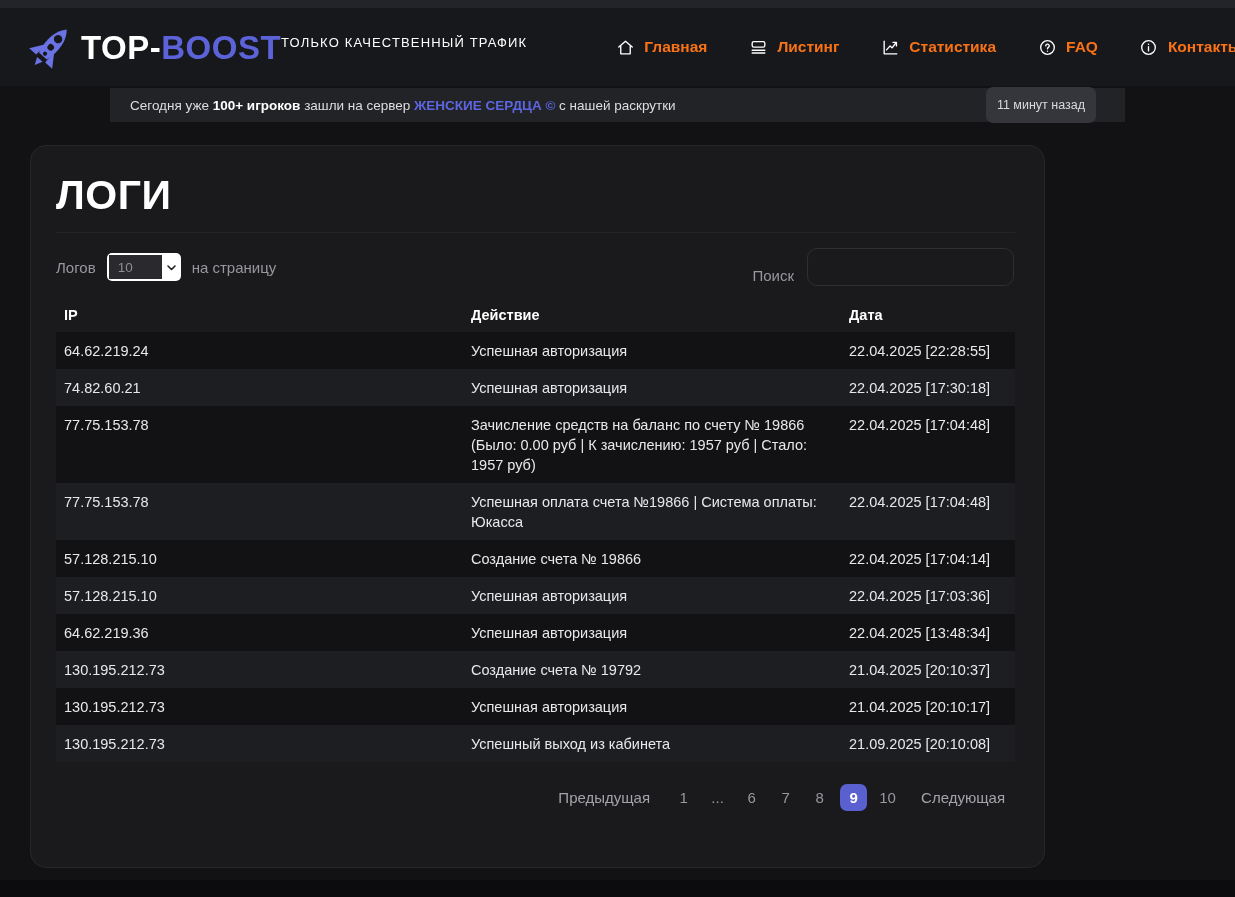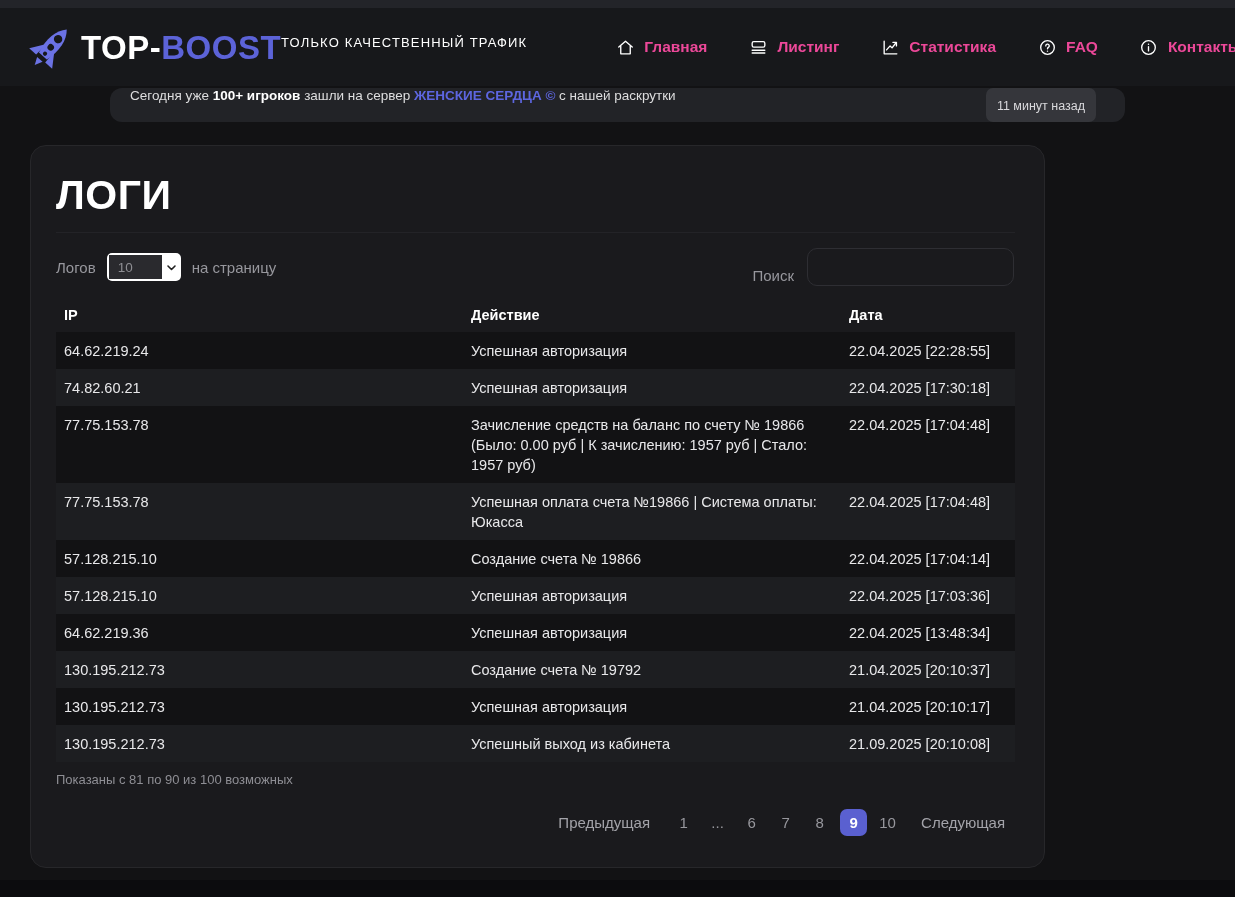--- a/index.html
+++ b/index.html
@@ -20,37 +20,37 @@
     padding:0 32px 0 25px;
   }
   .brand { display:flex; align-items:center; gap:4px; cursor:pointer; }
   .brand svg { display:block; }
   .brand-text { display:flex; }
   .brand-title { font-size:33px; font-weight:800; color:#ffffff; letter-spacing:.5px; line-height:1; white-space:nowrap; }
   .brand-title .accent { color:#5c63d8; }
   .brand-subtitle { font-size:13px; font-weight:400; color:#ffffff; letter-spacing:1.15px; margin-top:4px; white-space:nowrap; }
 
   .main-nav { display:flex; gap:41px; margin-left:88px; }
-  .nav-item { display:flex; align-items:center; gap:9px; color:#ec4899; font-size:15.5px; font-weight:700; cursor:pointer; white-space:nowrap; }
+  .nav-item { display:flex; align-items:center; gap:9px; color:#f97316; font-size:15.5px; font-weight:700; cursor:pointer; white-space:nowrap; }
   .nav-icon { width:20px; height:20px; display:flex; align-items:center; justify-content:center; }
   .nav-icon svg { display:block; }
 
   .header-right { margin-left:auto; display:flex; align-items:center; gap:24px; }
   .account-label { color:#fff; font-weight:700; font-size:15.5px; white-space:nowrap; }
   .logout-btn {
     background:#f5f5f7; color:#17181b; font-weight:700; font-size:14.5px;
     border:none; border-radius:10px; padding:8px 18px; cursor:pointer;
     font-family:"Liberation Sans", sans-serif;
   }
 
   
   .notice-bar {
     margin:2px 0 0 110px; width:1015px; height:34px;
-    background:#222327; border-radius:12px;
-    display:flex; padding:0 14px 0 20px;
+    background:#222327; border-radius:0;
+    display:flex; align-items:center; padding:0 14px 0 20px;
   }
   .notice-text { font-size:13.5px; color:#dededf; }
   .notice-text .hl { font-weight:700; color:#ffffff; }
   .notice-text .server-link { font-weight:700; color:#5d66e0; cursor:pointer; }
   .time-badge {
     margin-left:auto; margin-right:15px;
     background:#35363b; color:#d9d9dc; font-size:12.5px;
     padding:11px 11px; border-radius:7px; white-space:nowrap;
   }
 
@@ -272,21 +272,20 @@
           <div>21.04.2025 [20:10:17]</div>
         </div>
         <div class="t-row row-light">
           <div>130.195.212.73</div>
           <div>Успешный выход из кабинета</div>
           <div>21.09.2025 [20:10:08]</div>
         </div>
       </div>
   </div>
 
-  <div class="results-summary">Показаны с 81 по 90 из 100 возможных</div>
 
   <div class="pagination">
     <span class="page-prev">Предыдущая</span>
     <span id="page-numbers" style="display:flex; gap:7px;">
         <span class="page-btn">1</span>
         <span class="page-btn ellipsis">...</span>
         <span class="page-btn">6</span>
         <span class="page-btn">7</span>
         <span class="page-btn">8</span>
         <span class="page-btn active">9</span>

